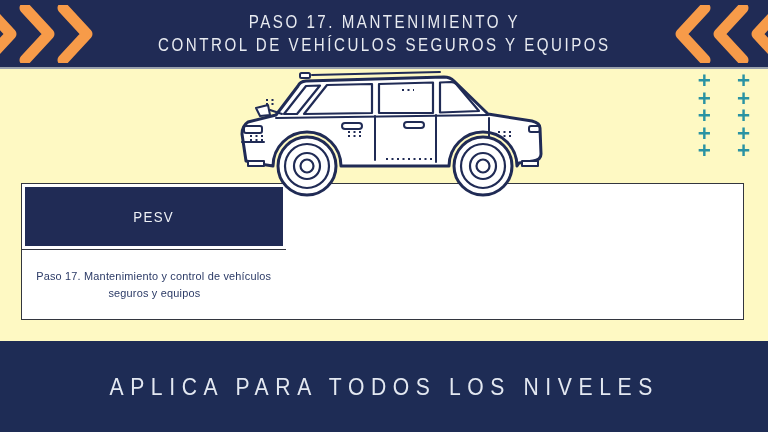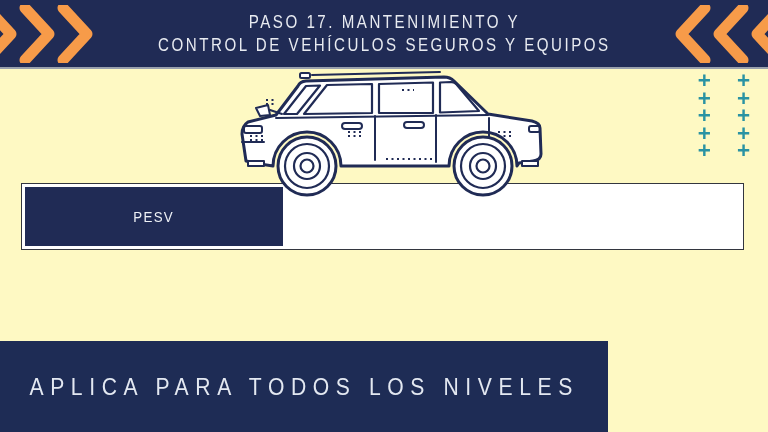--- a/index.html
+++ b/index.html
@@ -59,21 +59,21 @@
     display:flex;flex-direction:column;align-items:center;justify-content:center;
     color:var(--body_text,#2b3a66);
   }
   .td + .td{border-left:1px solid #33363f;}
   .td-line{
     font-size:11.5px;line-height:17px;letter-spacing:.2px;white-space:pre;
     display:block;transform:scaleX(.95);transform-origin:50% 50%;
   }
   
   .footer{
-    position:absolute;left:0;top:341px;width:608px;height:91px;
+    position:absolute;left:0;top:341px;width:768px;height:91px;
     background:var(--footer_navy,#1e2c55);
     display:flex;align-items:center;justify-content:center;z-index:4;
   }
   .footer-text{
     color:#e3e8f1;font-size:24px;letter-spacing:7.5px;white-space:nowrap;
     display:block;transform:scaleX(.88);transform-origin:50% 50%;
   }
 </style>
 </head>
 <body>
@@ -162,20 +162,24 @@
 
   <div class="ref-table">
     <div class="t-row">
       <div class="th">
         <div class="th-fill">
           <span class="th-line">PESV</span>
         </div>
       </div>
     </div>
     <div class="t-row">
+      <div class="td">
+        <span class="td-line">Paso 17. Mantenimiento y control de vehículos</span>
+        <span class="td-line">seguros y equipos</span>
+      </div>
     </div>
   </div>
 
   <div class="footer">
     <span class="footer-text">APLICA PARA TODOS LOS NIVELES</span>
   </div>
 
 </div>
 
 </body></html>

